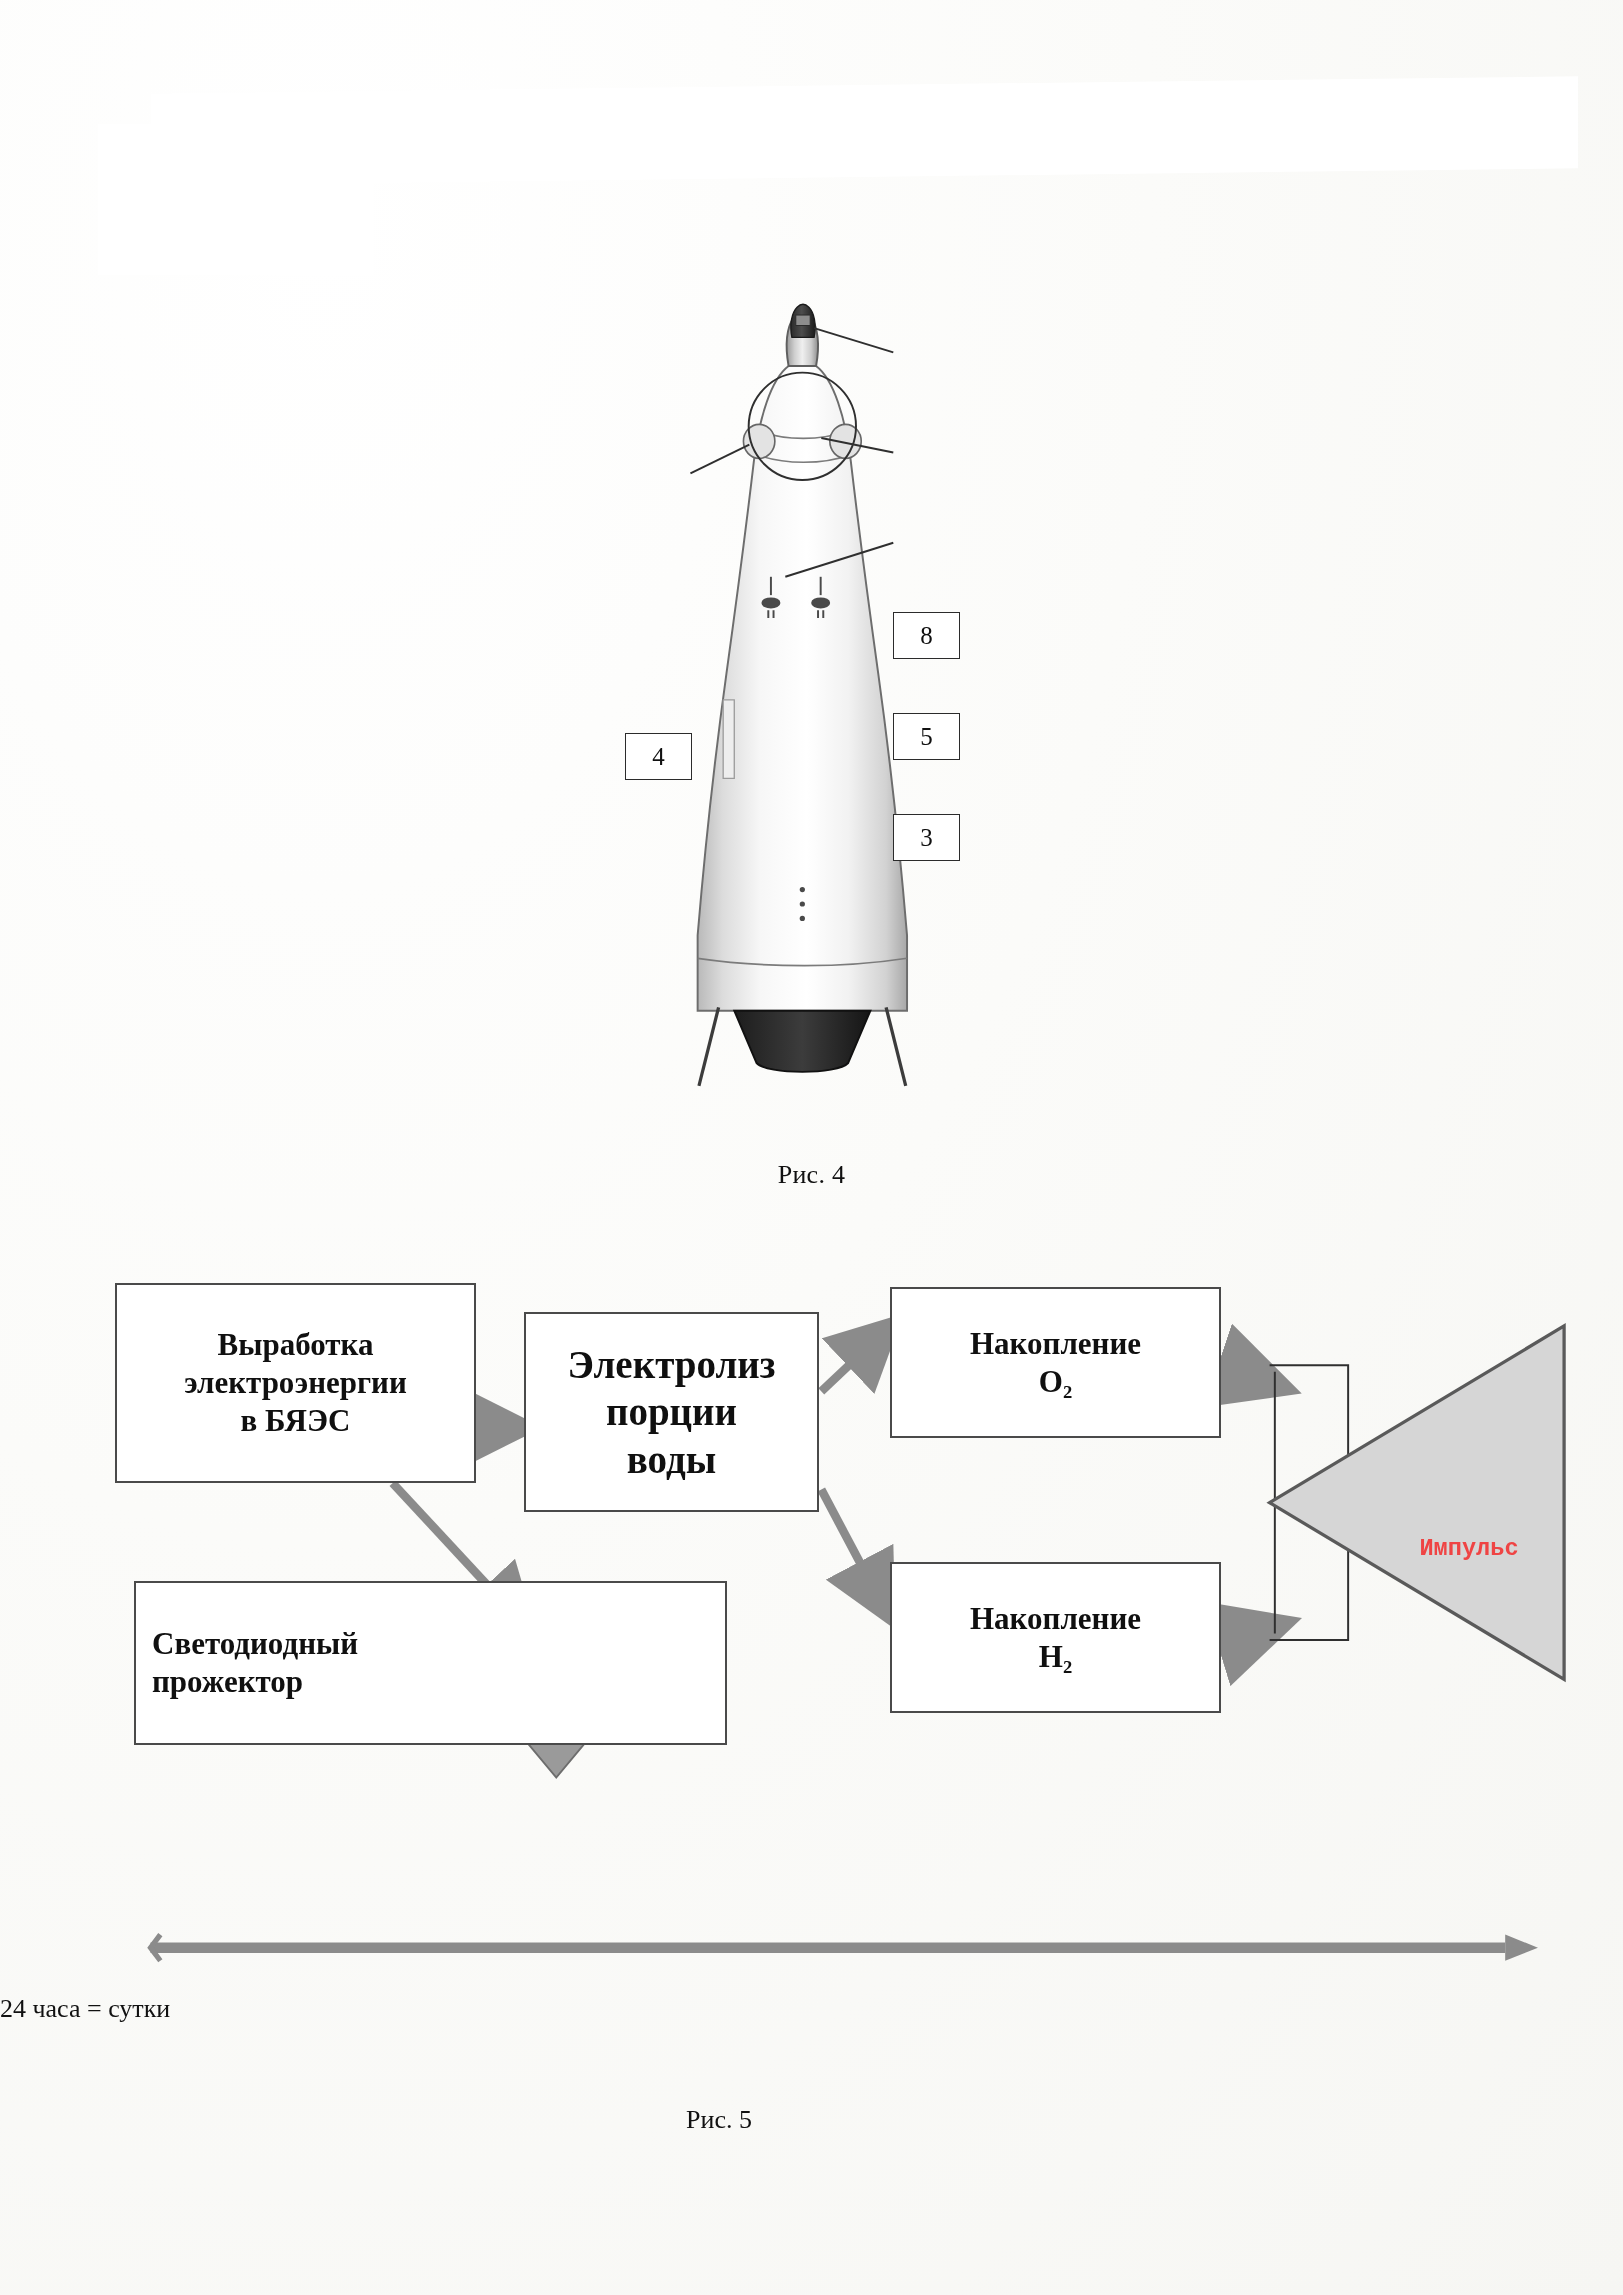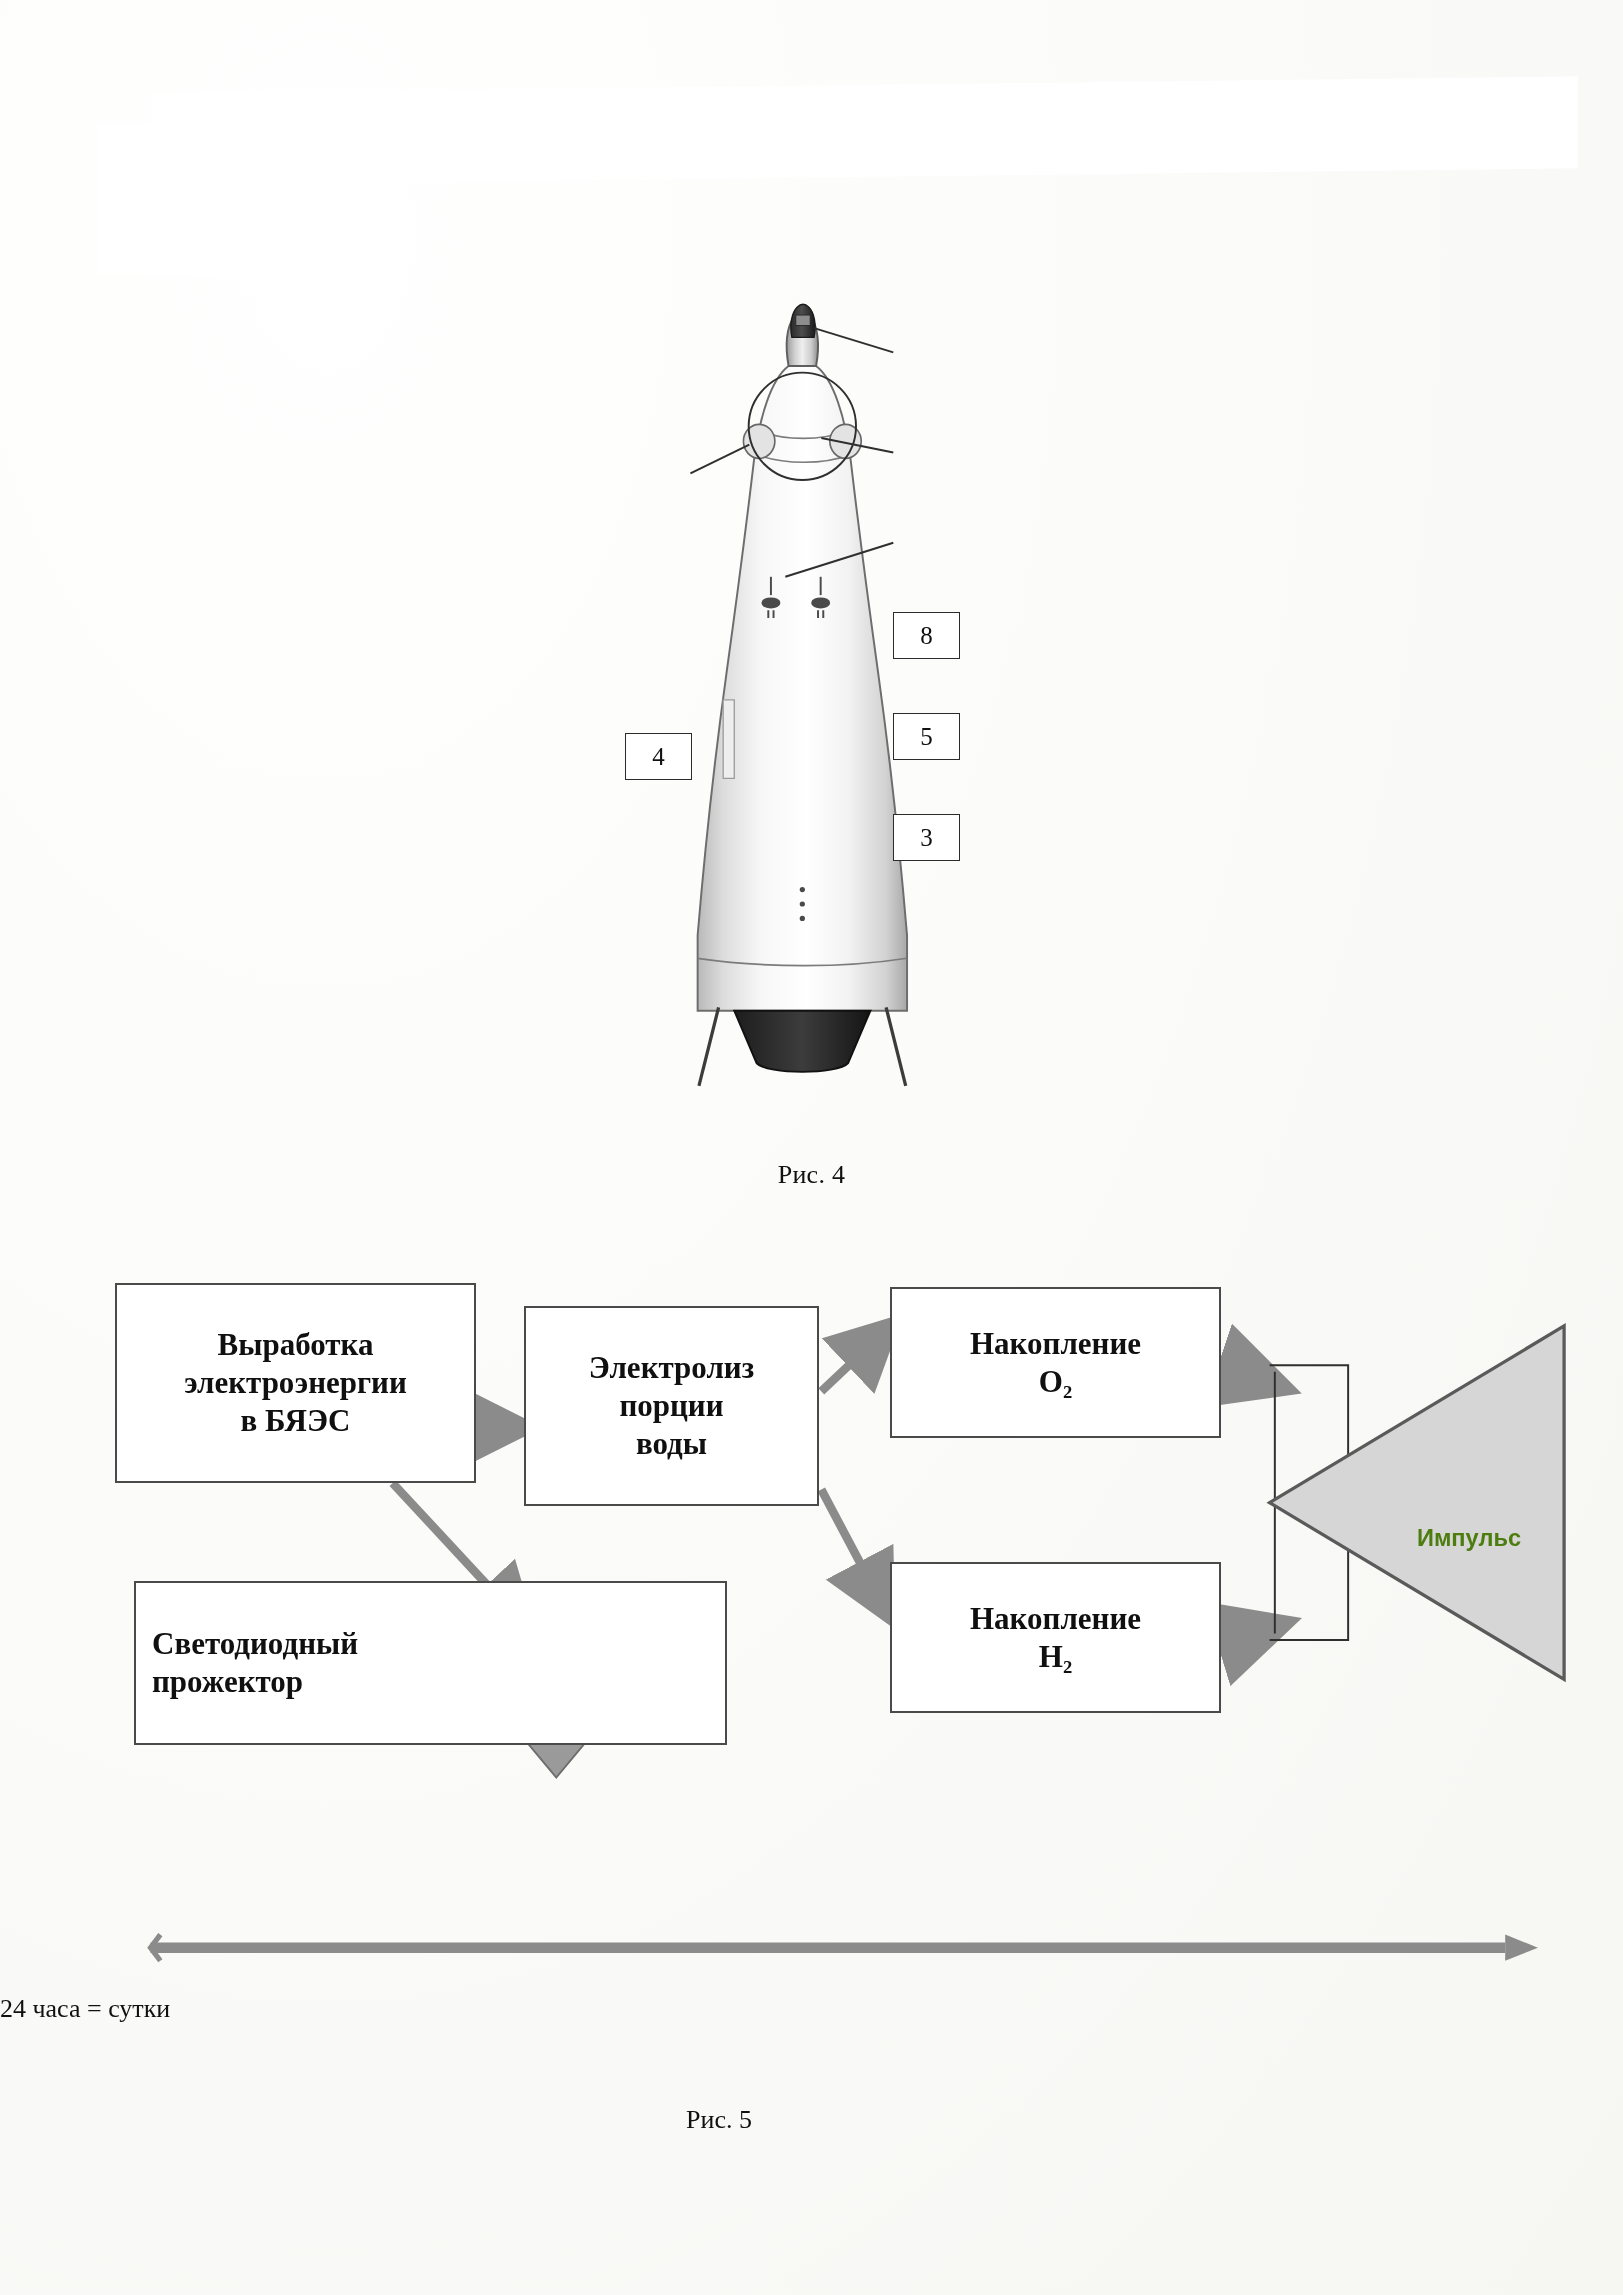--- a/index.html
+++ b/index.html
@@ -95,39 +95,39 @@
     flex-direction: column;
     align-items: center;
     justify-content: center;
     text-align: center;
     font-family: "Liberation Serif", serif;
     font-weight: bold;
     color: #101010;
     line-height: 1.22;
   }
   #blk-generation { left: 115px; top: 52px;  width: 357px; height: 196px; font-size: 31px; }
-  #blk-electrolysis { left: 524px; top: 75px; width: 291px; height: 196px; font-size: 31px; }
+  #blk-electrolysis { left: 524px; top: 81px; width: 291px; height: 196px; font-size: 39px; }
   #blk-o2 { left: 890px; top: 56px;  width: 327px; height: 147px; font-size: 31px; }
   #blk-h2 { left: 890px; top: 331px; width: 327px; height: 147px; font-size: 31px; }
   #blk-led { left: 134px; top: 350px;  width: 589px; height: 160px; font-size: 31px;
              align-items: flex-start; justify-content: center; }
   #blk-led .led-text {
     padding-left: 16px;
     text-align: left;
   }
 
   #impulse-label {
     position: absolute;
-    left: 1384px; top: 294px;
+    left: 1384px; top: 304px;
     width: 170px;
     text-align: center;
-    font-family: Liberation Sans, sans-serif;
+    font-family: Liberation Mono, monospace;
     font-weight: bold;
     font-size: 23.6px;
-    color: #4d7c0f;
+    color: #ef4444;
   }
 
   #timeline-caption {
     position: absolute;
     left: 0; top: 763px;
     width: 1623px;
     text-align: left;
     font-size: 26px;
   }
   #fig5-caption {

